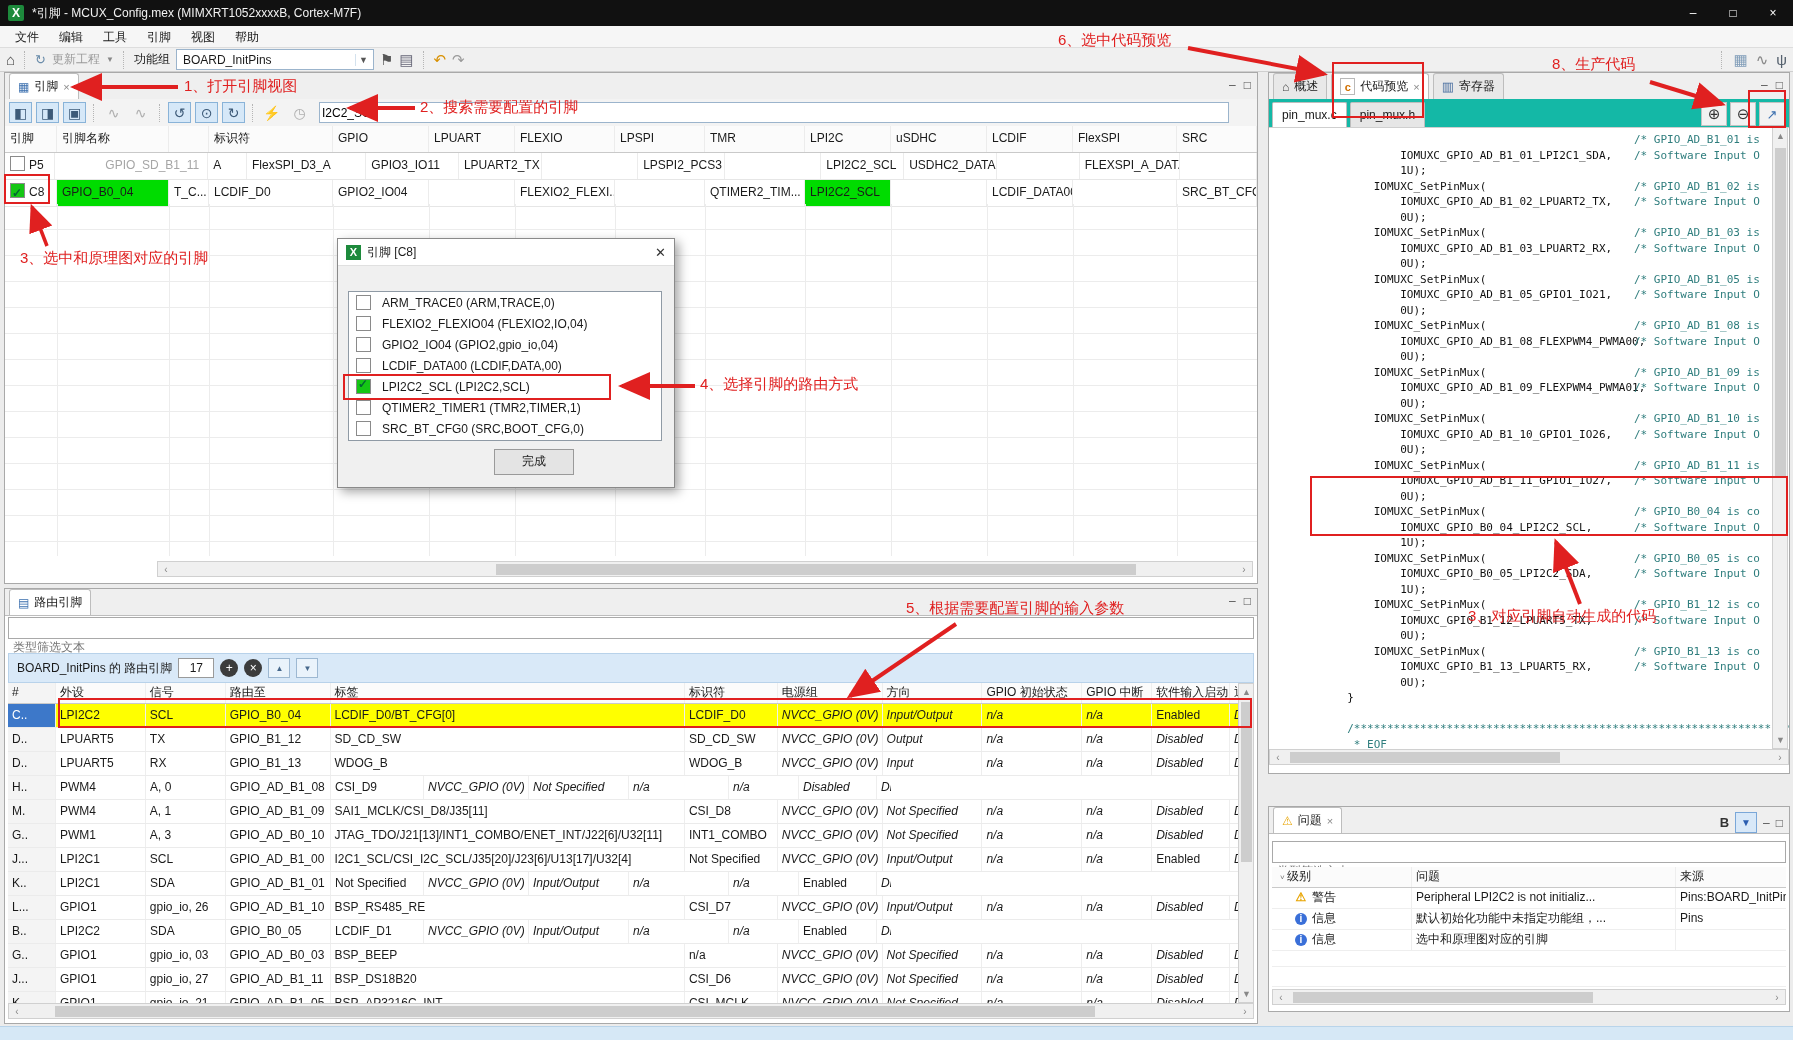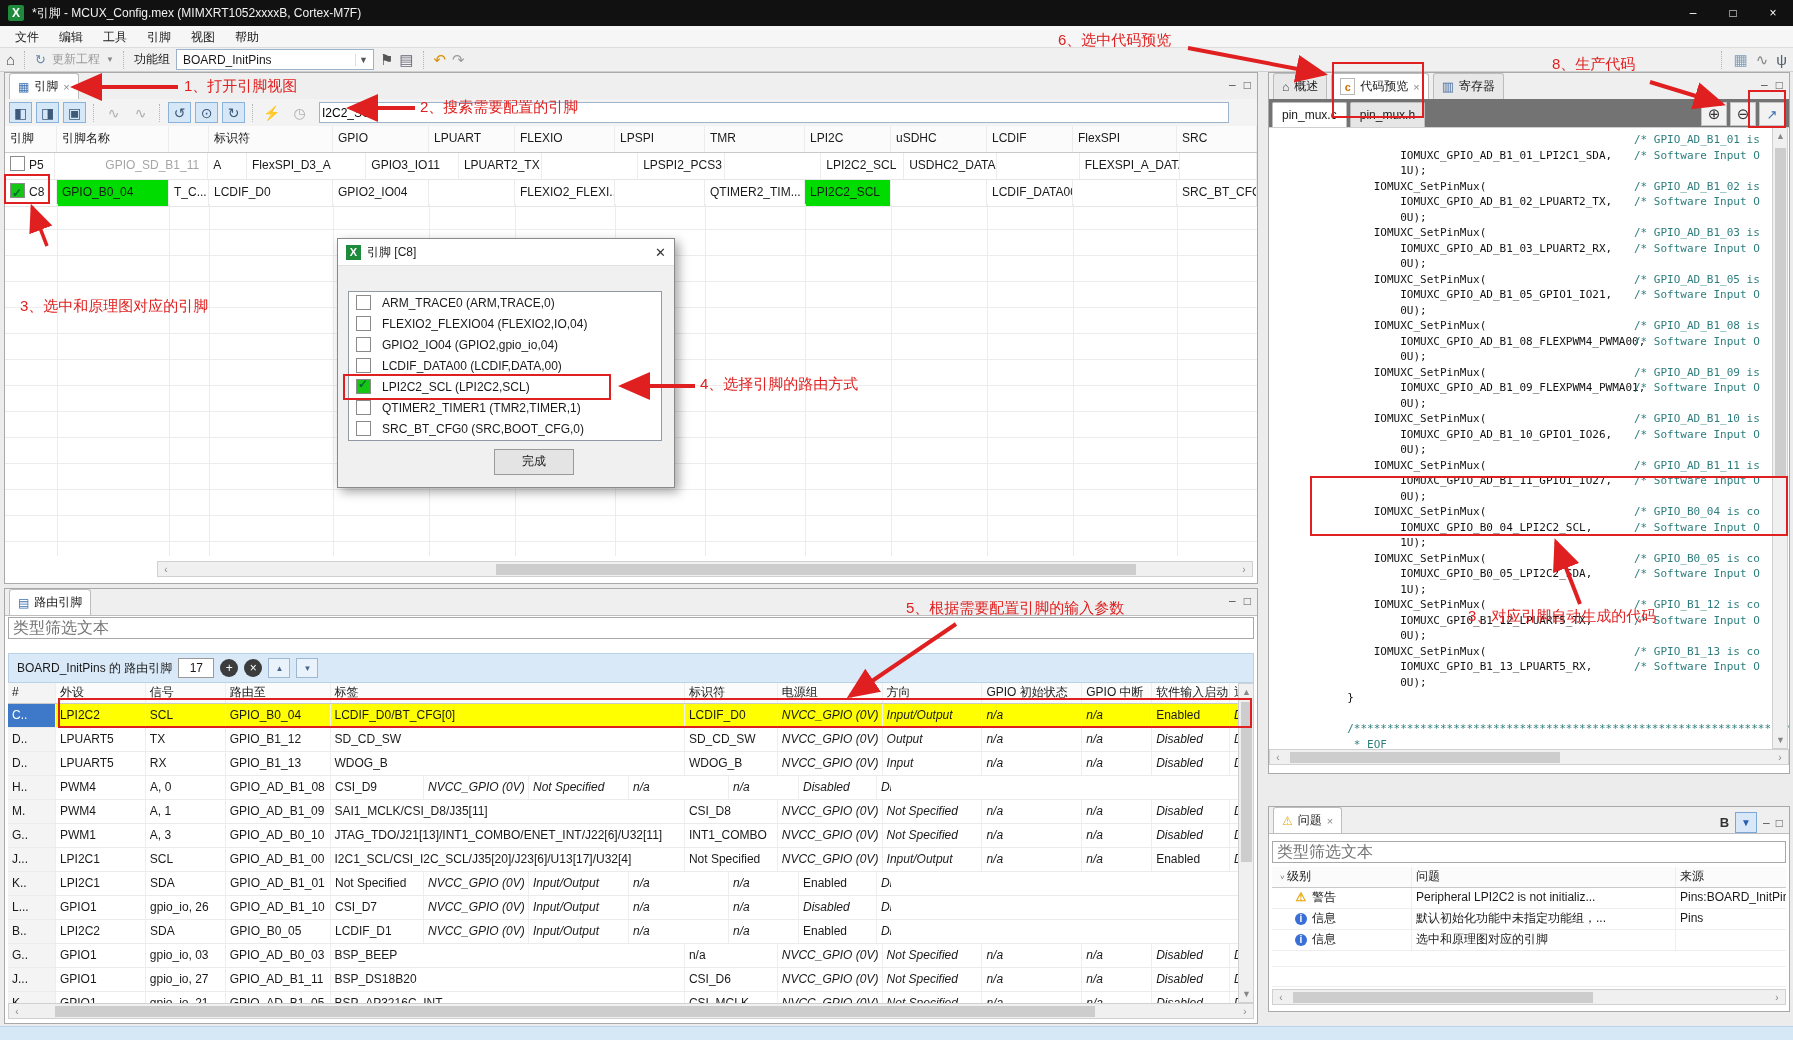--- a/index.html
+++ b/index.html
@@ -59,40 +59,40 @@
   .pcheck.checked{background:#15c615;}
   .pcheck.checked::after{content:"✓";position:absolute;left:1px;top:-3px;font-size:12px;color:#083;font-weight:bold;color:#063;}
   .dimtext{color:#a6a6a6;margin-left:45px;}
   .greencell{background:#00dc00;}
   .emptygrid{position:absolute;left:0;top:131px;right:0;height:352px;
              background:repeating-linear-gradient(to bottom,transparent 0 25px,#ececec 25px 26px);}
   .vline{position:absolute;top:0;bottom:0;width:1px;background:#ececec;}
   
   #routed-panel{left:4px;top:588px;width:1254px;height:436px;background:#fff;}
   .filterbar{position:absolute;left:3px;right:3px;top:28px;height:20px;background:#fff;border:1px solid #a9a9a9;}
-  .filterbar input{border:none;outline:none;width:100%;height:18px;font-size:16px;color:#b91c1c;font-family:"Liberation Sans",sans-serif;background:transparent;padding-left:4px;}
+  .filterbar input{border:none;outline:none;width:100%;height:18px;font-size:12px;color:#b91c1c;font-family:"Liberation Sans",sans-serif;background:transparent;padding-left:4px;margin-top:19px;}
   .routed-head{position:absolute;left:3px;right:3px;top:64px;height:30px;background:#d9e9f8;border:1px solid #b8d2ea;
                display:flex;align-items:center;gap:6px;padding-left:8px;box-sizing:border-box;}
   .countbox{background:#fff;border:1px solid #9a9a9a;width:34px;height:18px;text-align:center;line-height:18px;}
   .cbtn{width:18px;height:18px;border-radius:50%;background:#3c3c3c;color:#fff;display:inline-flex;align-items:center;justify-content:center;font-size:12px;}
   .udbtn{width:20px;height:18px;border:1px solid #9db8d2;background:#eaf3fb;color:#46688c;font-size:8px;
          display:inline-flex;align-items:center;justify-content:center;}
   .rtable{position:absolute;left:3px;top:94px;width:1236px;}
   .rrow{display:flex;height:23px;border-bottom:1px solid #ebebeb;position:relative;}
   .rrow.hdr{height:20px;border-bottom:1px solid #c9c9c9;background:#fbfbfb;}
   .rcell{box-sizing:border-box;padding:0 4px;line-height:22px;border-right:1px solid #eeeeee;overflow:hidden;white-space:nowrap;}
   .rrow.hdr .rcell{line-height:19px;}
   .rc0{width:48px;background:#f4f4f4;}.rc1{width:90px}.rc2{width:80px}.rc3{width:105px}.rc4{width:355px}
   .rc5{width:93px}.rc6{width:105px}.rc7{width:100px}.rc8{width:100px}.rc9{width:70px}.rc10{width:78px}.rc11{width:14px;border-right:none;}
   .it{font-style:italic;}
   .rrow.sel .rcell{background:#ffff00;}
   .rrow.sel .rc0{background:#3d78c9;color:#fff;}
   
   #editor-panel{left:1268px;top:72px;width:522px;height:702px;background:#fff;}
-  .subtabs{position:absolute;left:0;top:26px;right:0;height:28px;background:#737373;border-bottom:1px solid #bdbdbd;display:flex;align-items:flex-end;}
+  .subtabs{position:absolute;left:0;top:26px;right:0;height:28px;background:#14b8a6;border-bottom:1px solid #bdbdbd;display:flex;align-items:flex-end;}
   .stab{height:24px;padding:0 9px;line-height:24px;background:#fff;border:1px solid #bdbdbd;border-bottom:none;margin-left:3px;font-size:12px;border-radius:2px 2px 0 0;}
   .stab.inactive{background:#e6e6e6;}
   .codetools{position:absolute;right:4px;top:29px;display:flex;gap:3px;}
   .zbtn{width:24px;height:22px;border:1px solid #c2c2c2;background:#f2f2f2;display:inline-flex;align-items:center;justify-content:center;font-size:15px;color:#333;}
   .zbtn.blue{color:#3b6fae;font-size:13px;}
   .codearea{position:absolute;left:0;top:54px;right:0;height:622px;background:#fff;border-top:1px solid #cfcfcf;overflow:hidden;
             font-family:"DejaVu Sans Mono","Liberation Mono",monospace;font-size:11px;padding:4px 0 0 12px;box-sizing:border-box;}
   .cline{height:15.5px;line-height:15.5px;white-space:pre;position:relative;}
   .ccode{color:#111;}
   .ccode.cmt{color:#2e7d7d;}
@@ -437,20 +437,21 @@
           <div class="rcell rc9 it">n/a</div>
           <div class="rcell rc10">Enabled</div>
           <div class="rcell rc11 it">Di</div>
         </div>
 
         <div class="rrow">
           <div class="rcell rc0">L...</div>
           <div class="rcell rc1">GPIO1</div>
           <div class="rcell rc2">gpio_io, 26</div>
           <div class="rcell rc3">GPIO_AD_B1_10</div>
+          <div class="rcell rc4">BSP_RS485_RE</div>
           <div class="rcell rc5">CSI_D7</div>
           <div class="rcell rc6 it">NVCC_GPIO (0V)</div>
           <div class="rcell rc7 it">Input/Output</div>
           <div class="rcell rc8 it">n/a</div>
           <div class="rcell rc9 it">n/a</div>
           <div class="rcell rc10 it">Disabled</div>
           <div class="rcell rc11 it">Di</div>
         </div>
 
         <div class="rrow">
@@ -874,21 +875,21 @@
 
 <div class="redbox" style="left:4px;top:174px;width:46px;height:30px;"></div>
 <div class="redbox" style="left:343px;top:374px;width:268px;height:26px;"></div>
 <div class="redbox" style="left:58px;top:698px;width:1194px;height:30px;"></div>
 <div class="redbox" style="left:1332px;top:62px;width:92px;height:56px;"></div>
 <div class="redbox" style="left:1310px;top:476px;width:478px;height:60px;"></div>
 <div class="redbox" style="left:1748px;top:90px;width:38px;height:38px;"></div>
 
 <div class="ann" style="left:184px;top:76px;">1、打开引脚视图</div>
 <div class="ann" style="left:420px;top:97px;">2、搜索需要配置的引脚</div>
-<div class="ann" style="left:20px;top:248px;margin-top:48px;">3、选中和原理图对应的引脚</div>
+<div class="ann" style="left:20px;top:248px;">3、选中和原理图对应的引脚</div>
 <div class="ann" style="left:700px;top:374px;">4、选择引脚的路由方式</div>
 <div class="ann" style="left:906px;top:598px;">5、根据需要配置引脚的输入参数</div>
 <div class="ann" style="left:1058px;top:30px;">6、选中代码预览</div>
 <div class="ann" style="left:1468px;top:606px;">3、对应引脚自动生成的代码</div>
 <div class="ann" style="left:1552px;top:54px;">8、生产代码</div>
 
 <svg id="arrows">
   <defs>
     <marker id="ah" markerWidth="9" markerHeight="8" refX="7" refY="3.5" orient="auto">
       <path d="M0,0 L8,3.5 L0,7 z" fill="#e02020"></path>

